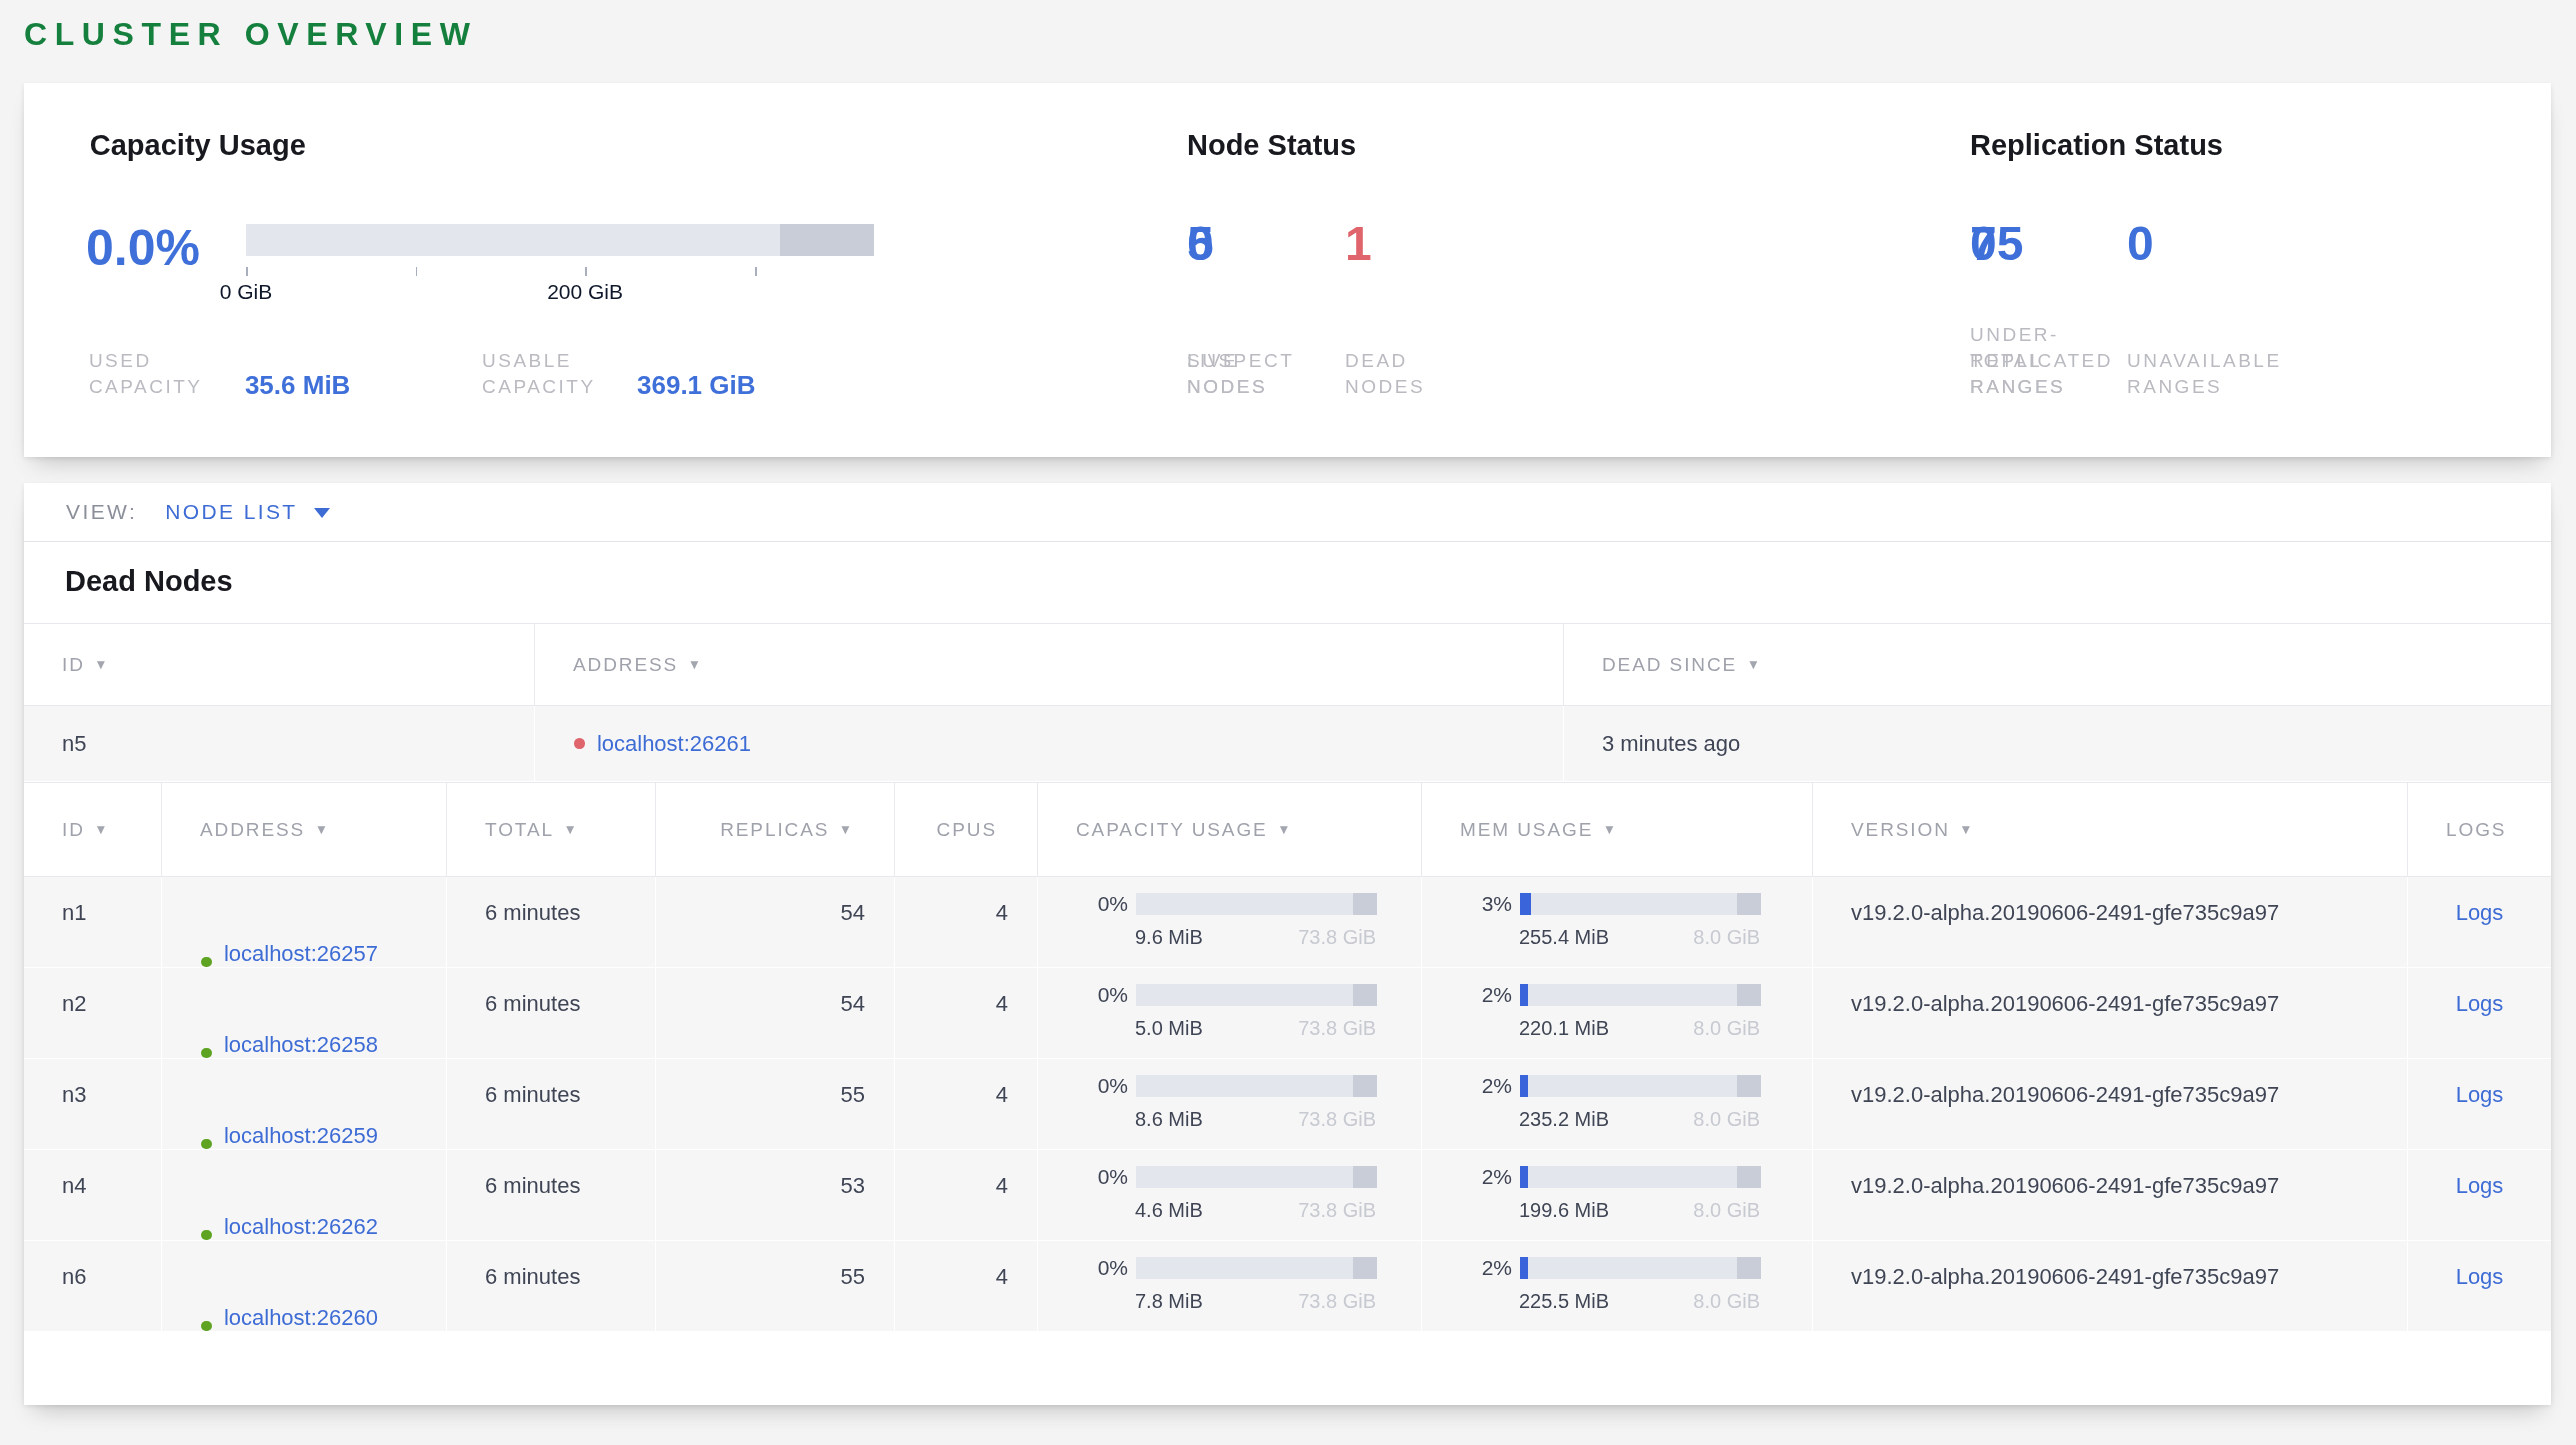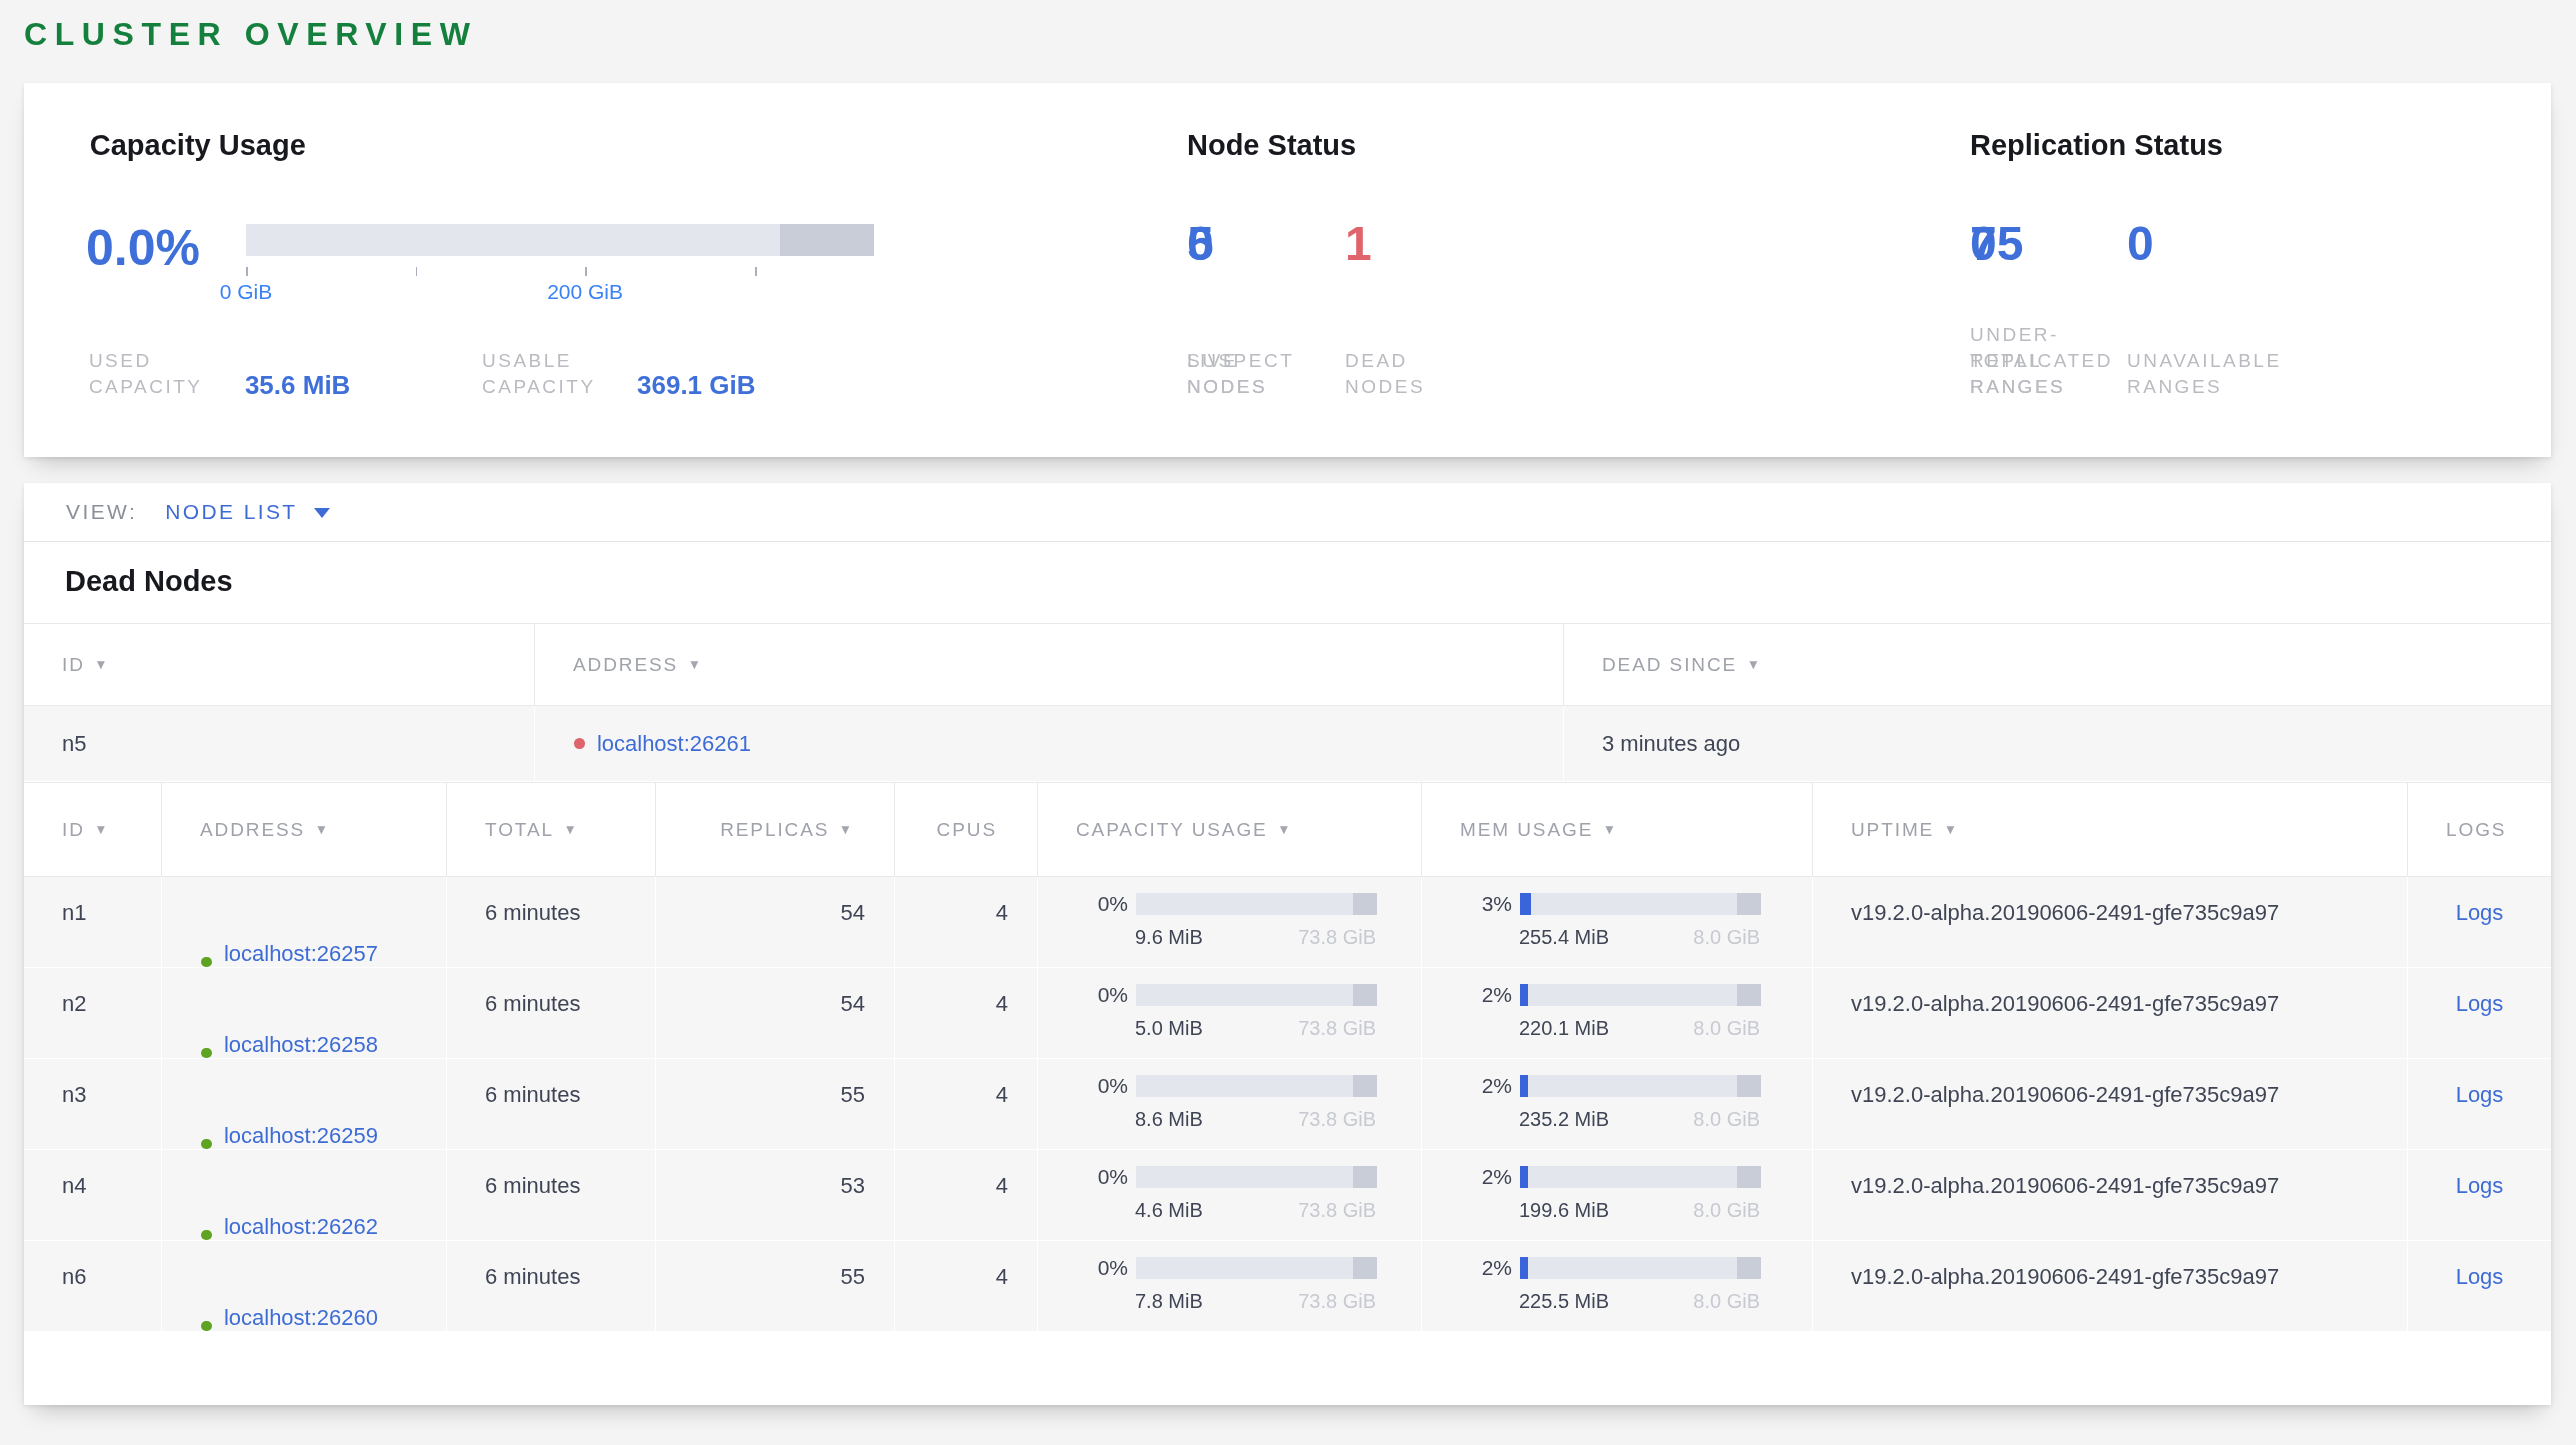--- a/index.html
+++ b/index.html
@@ -34,21 +34,21 @@
   .big-pct{position:absolute;top:136px;left:0;font-size:50px;font-weight:700;color:var(--blue-bright);}
   .cap-bar-wrap{position:absolute;top:141px;left:160px;width:628px;}
   .cap-bar{position:relative;width:628px;height:32px;background:var(--bar-track);}
   .cap-bar .reserved{position:absolute;top:0;right:0;bottom:0;width:15%;background:var(--bar-reserved);}
   .cap-ticks{position:relative;height:9.5px;margin-top:10.5px;}
   .cap-ticks i{position:absolute;top:0;width:1.9px;height:9.5px;background:#a9aebc;}
   .cap-ticks i:nth-child(1){left:0;}
   .cap-ticks i:nth-child(2){left:27%;}
   .cap-ticks i:nth-child(3){left:54%;}
   .cap-ticks i:nth-child(4){left:81%;}
-  .cap-tick-labels{position:relative;height:25px;margin-top:3.8px;font-size:21px;color:#3b82f6;}
+  .cap-tick-labels{position:relative;height:25px;margin-top:3.8px;font-size:21px;color:#0f172a;}
   .cap-tick-labels span{position:absolute;transform:translateX(-50%);white-space:nowrap;}
   .cap-tick-labels span:nth-child(1){left:0;}
   .cap-tick-labels span:nth-child(2){left:54%;}
   .stat-label{display:flex;flex-direction:column;justify-content:flex-end;height:78px;}
   .stat-label span{font-size:19px;line-height:26px;letter-spacing:2.5px;color:var(--label-gray);white-space:nowrap;}
   .cap-stats{position:absolute;top:239px;left:0;right:0;height:78px;}
   .cap-stat{position:absolute;top:0;display:flex;align-items:flex-end;}
   .cap-stat .stat-label{flex:none;}
   .cap-stat.used{left:2.9px;}
   .cap-stat.used .stat-label{width:156px;}
@@ -266,21 +266,21 @@
           </div>
           <div class="th ">
             <span class="th-label">CAPACITY USAGE</span>
             <span class="sort-arrow">▼</span>
           </div>
           <div class="th ">
             <span class="th-label">MEM USAGE</span>
             <span class="sort-arrow">▼</span>
           </div>
           <div class="th ">
-            <span class="th-label">UPTIME</span>
+            <span class="th-label">VERSION</span>
             <span class="sort-arrow">▼</span>
           </div>
           <div class="th ">
             <span class="th-label">LOGS</span>
           </div>
         </div>
         <div class="tr grid-live">
           <div class="td ">n1</div>
           <div class="td addr-cell">
             <span class="dot green"></span>

